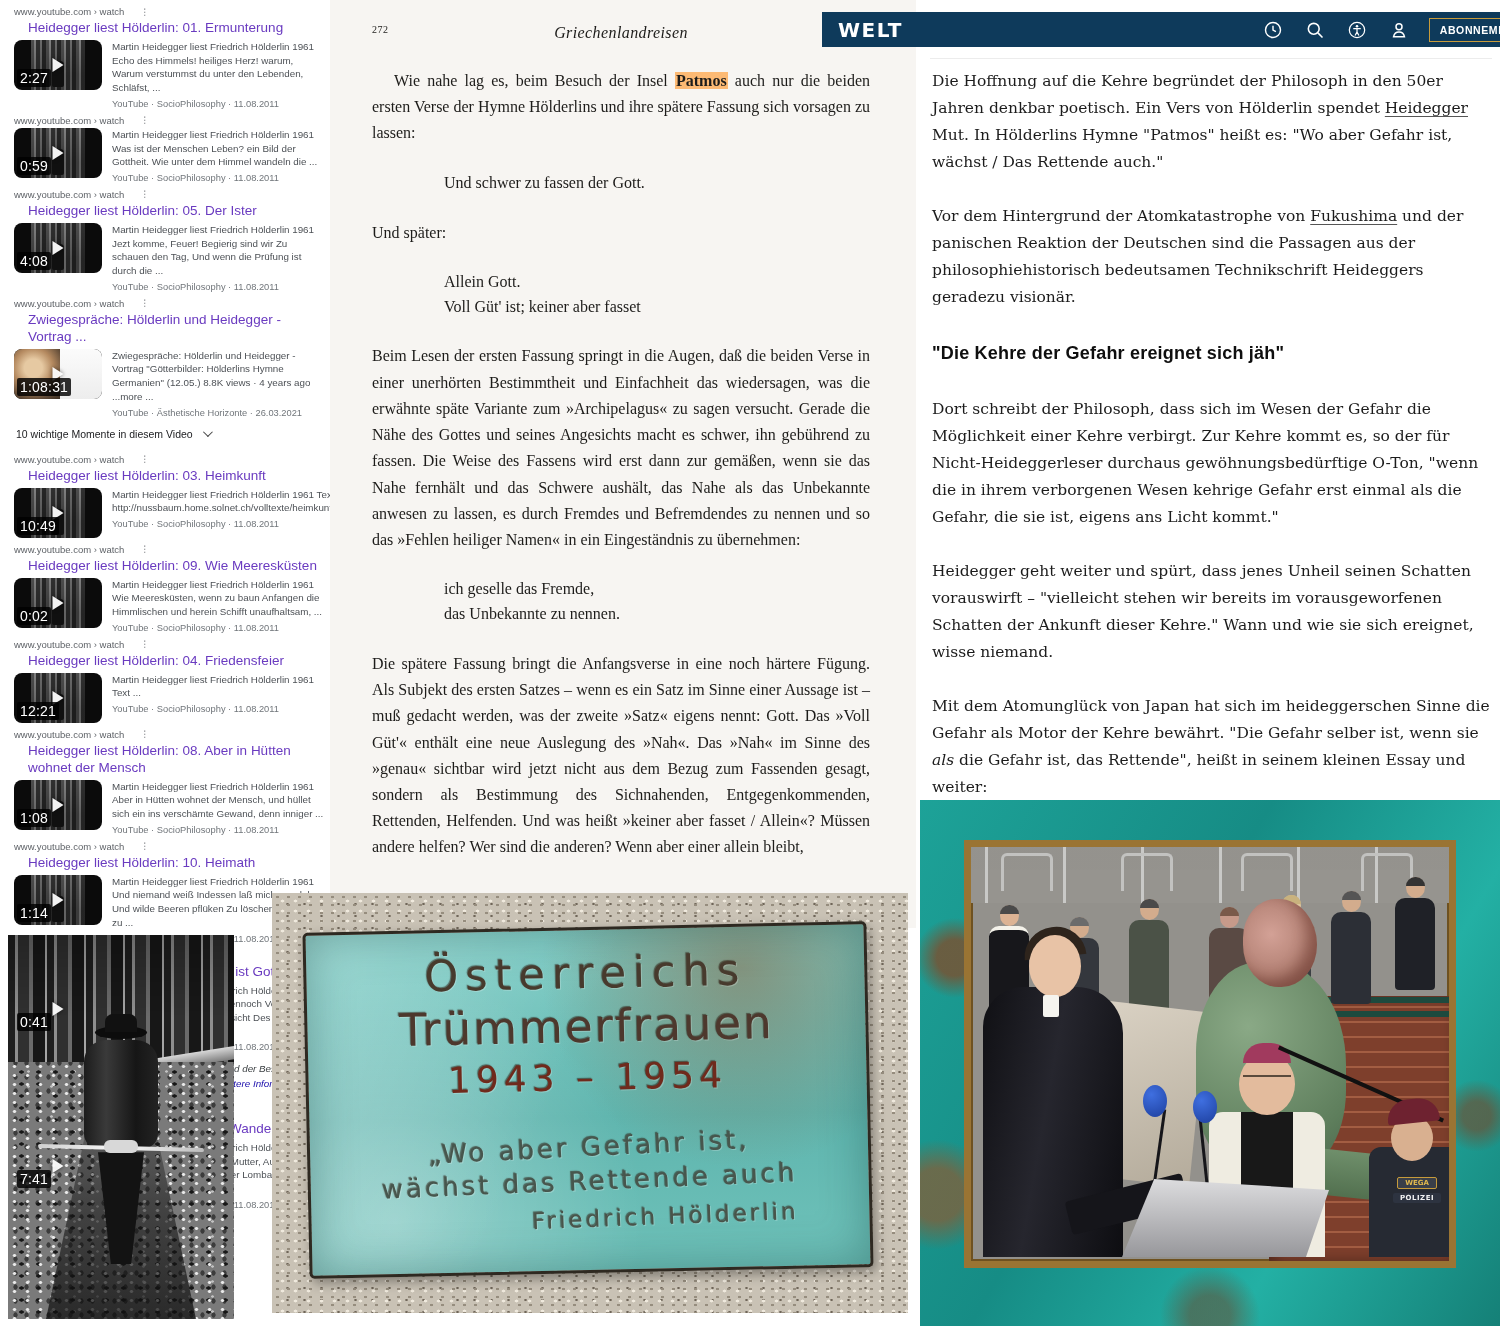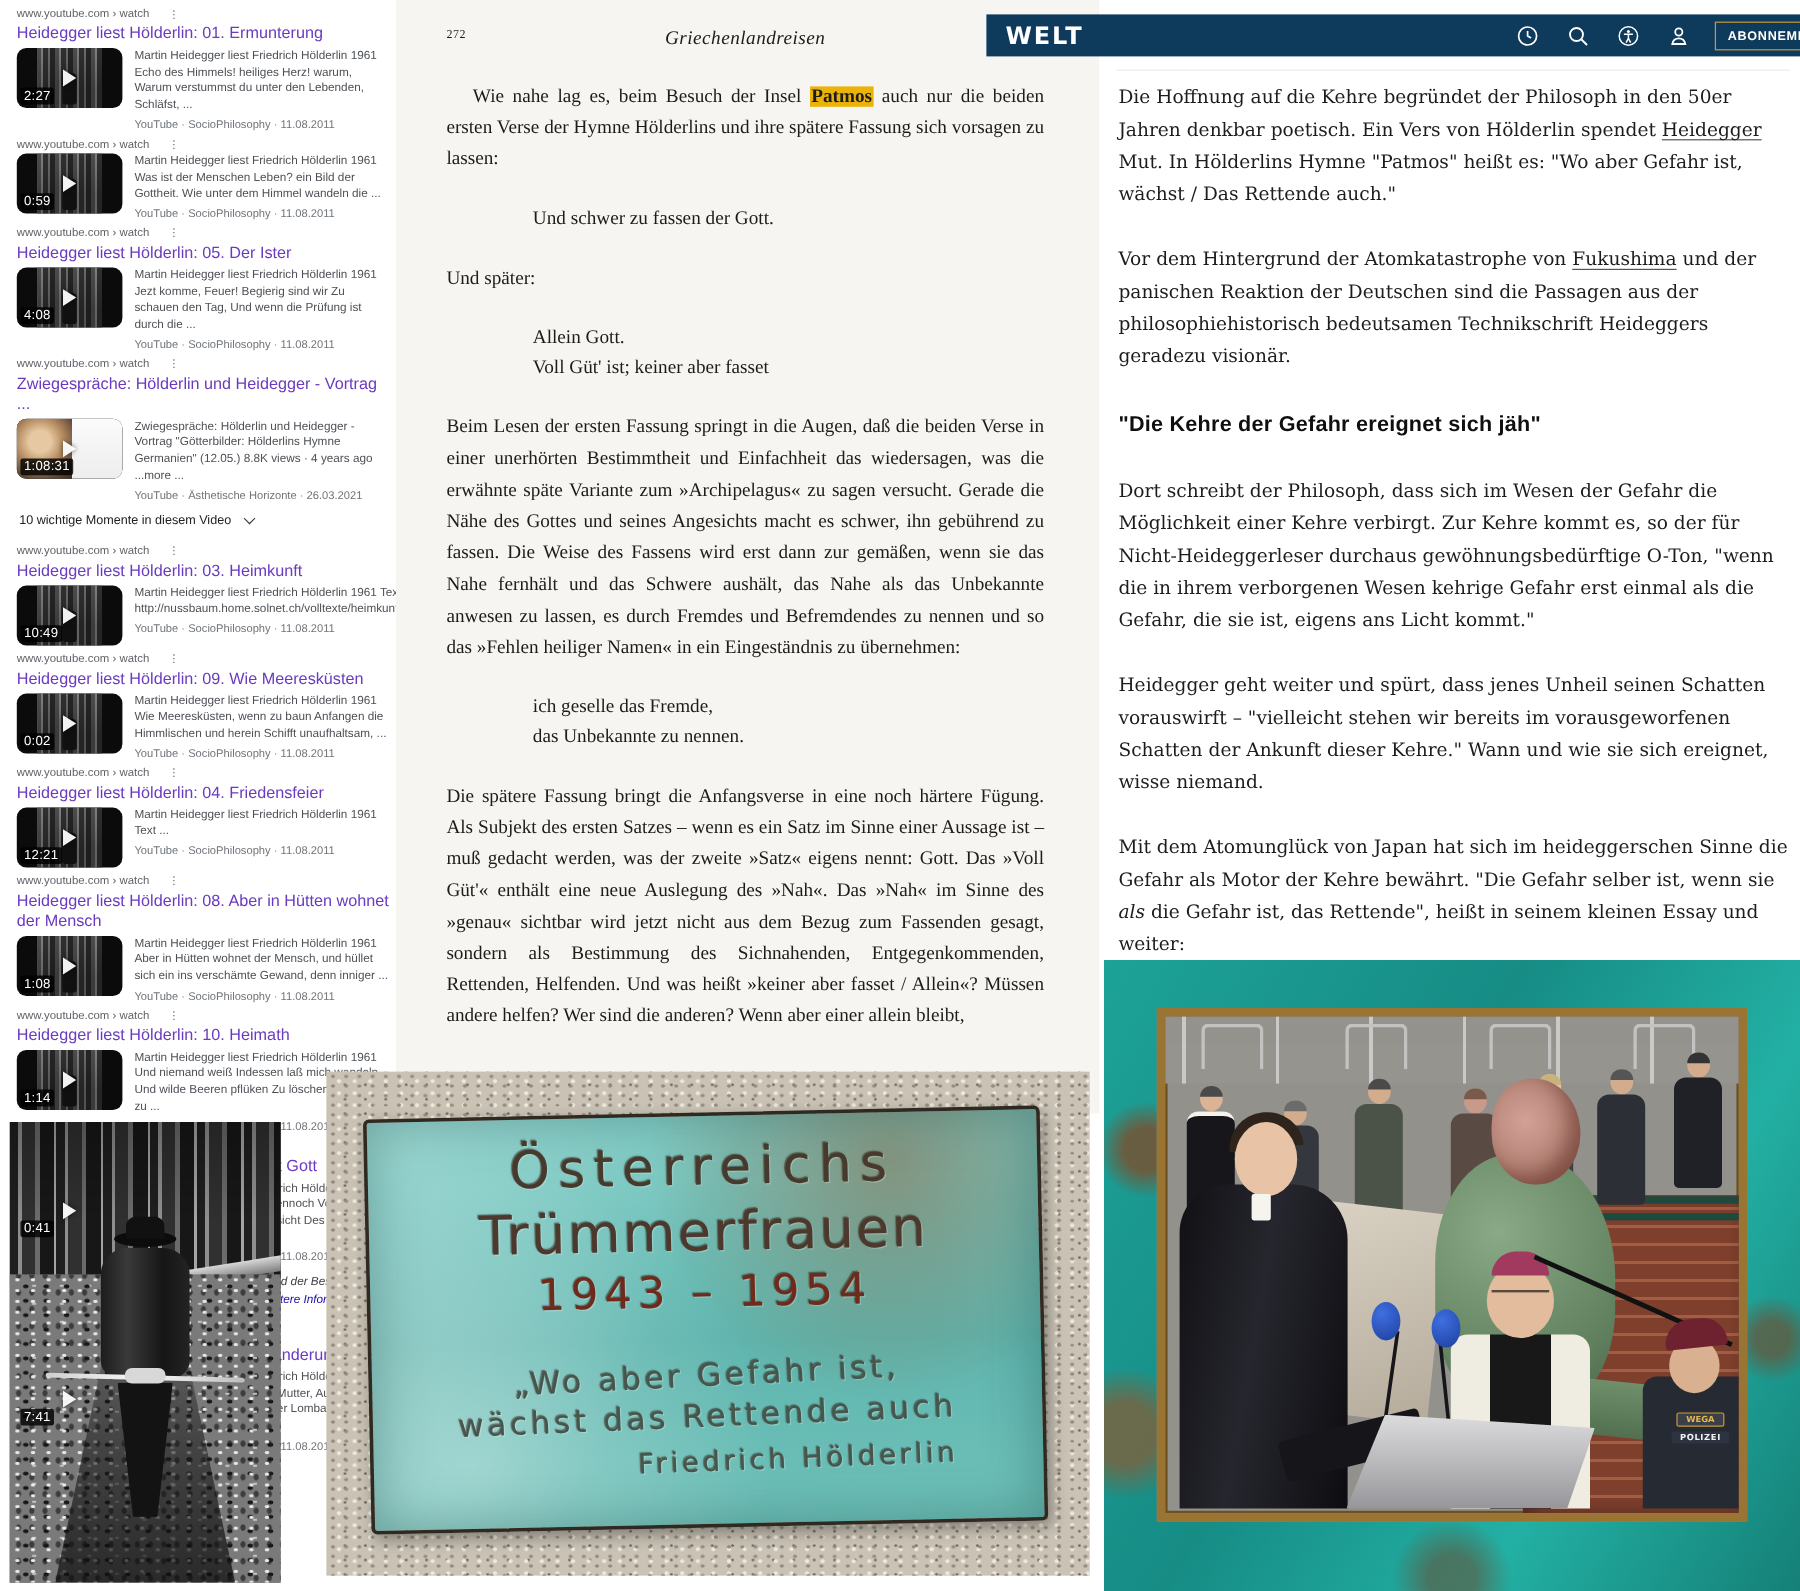--- a/index.html
+++ b/index.html
@@ -4,57 +4,57 @@
 <style>
   * { margin:0; padding:0; box-sizing:border-box; }
   html,body { width:1500px; height:1326px; }
   body { position:relative; background:#fff; overflow:hidden; font-family:"Liberation Sans", sans-serif; }
 
   
   .search-col { position:absolute; left:14px; top:6px; width:312px; }
   .result { margin-bottom:6px; }
   .url-line { font-size:9.5px; color:#5f6368; margin-bottom:2px; display:flex; align-items:center; }
   .url-line .dots { margin-left:16px; font-size:9px; color:#5f6368; cursor:pointer; }
-  .r-title { display:block; font-size:13.5px; line-height:17px; color:#6a3bc0; text-decoration:none; margin-bottom:4px; cursor:pointer; }
+  .r-title { display:block; font-size:13.5px; line-height:17px; color:#6a3bc0; text-decoration:none; margin-bottom:4px; cursor:pointer;margin-left:14px; }
   .r-row { display:flex; gap:10px; }
   .thumb { position:relative; width:88px; height:50px; border-radius:8px; background:#0b0b0b; flex:none; overflow:hidden; cursor:pointer; }
   .thumb[data-variant="bw"]::before { content:""; position:absolute; left:17px; right:17px; top:0; bottom:0;
      background:
        linear-gradient(180deg, rgba(0,0,0,.15), rgba(0,0,0,.35) 70%),
        repeating-linear-gradient(90deg,#5a5a5a 0 3px,#969696 3px 5px,#383838 5px 9px,#7d7d7d 9px 11px,#2c2c2c 11px 15px),
        linear-gradient(180deg,#6a6a6a 0 45%, #8d8d8d 46%, #595959 100%);
      filter:grayscale(1); }
   .thumb[data-variant="bw"]::after { content:""; position:absolute; left:50%; top:42%; width:12px; height:26px; margin-left:-6px;
      background:#101010; border-radius:4px 4px 2px 2px; }
   .thumb[data-variant="lecture"]::before { content:""; position:absolute; left:0; top:0; bottom:0; width:52%;
      background: radial-gradient(circle at 42% 38%, #e6c9a2 0 22%, #b58a60 48%, #5e4936 78%, #3a2e22 100%); }
   .thumb[data-variant="lecture"]::after { content:""; position:absolute; right:0; top:0; bottom:0; width:48%;
      background: linear-gradient(180deg,#fbfbfb,#ededed); box-shadow: inset 0 10px 0 0 rgba(60,60,60,.0); }
   .play { position:absolute; left:50%; top:50%; transform:translate(-50%,-50%); width:0; height:0; z-index:3;
      border-left:11px solid rgba(255,255,255,.95); border-top:7px solid transparent; border-bottom:7px solid transparent;
      filter:drop-shadow(0 0 2px rgba(0,0,0,.6)); }
-  .dur { position:absolute; left:3px; bottom:3px; z-index:3; background:rgba(0,0,0,.82); color:#fff; font-size:11px;
+  .dur { position:absolute; left:3px; bottom:3px; z-index:3; background:rgba(0,0,0,.82); color:#fff; font-size:14px;
      padding:1px 3px; border-radius:2px; letter-spacing:.2px; }
   .r-txt { flex:1; }
   .snippet { font-size:9.8px; line-height:1.4; color:#4d5156; }
   .meta { font-size:9.3px; color:#70757a; margin-top:4px; }
   .moments { display:flex; align-items:center; gap:10px; font-size:10.5px; color:#202124; margin:10px 0 14px 2px; cursor:pointer; }
   .chev { width:7px; height:7px; border-right:1.6px solid #444; border-bottom:1.6px solid #444; transform:rotate(45deg) translateY(-2px); }
   .privacy { font-style:italic; font-size:9.8px; line-height:1.45; color:#3c4043; margin:10px 0 16px 0; }
   .privacy a { color:#1a0dab; text-decoration:none; cursor:pointer; }
 
   
   .book-page { position:absolute; left:330px; top:0; width:586px; height:928px; background:#f7f5f2;
      font-family:"Liberation Serif", serif; color:#1d1c1a; padding:24px 46px 0 42px; }
   .book-head { position:relative; text-align:center; font-size:16px; margin-bottom:26px; }
   .book-head .pageno { position:absolute; left:0; top:0; font-size:10px; letter-spacing:.5px; }
   .book-head .rhead { font-style:italic; letter-spacing:.4px; }
   .book-p { font-size:16px; line-height:1.64; text-align:justify; }
   .book-p.indent { text-indent:22px; }
-  .hl { background:#eab308; font-weight:700; padding:0 1px; }
+  .hl { background:#fdba74; font-weight:700; padding:0 1px; }
   .verse { margin:24px 0 24px 72px; font-size:16px; line-height:1.55; }
   .interlude { margin-bottom:0; }
 
   
   .welt-bar { position:absolute; left:822px; top:12px; width:678px; height:35px; background:#0e3a5b;
      display:flex; align-items:center; padding:0 0 0 16px; overflow:hidden; z-index:20; }
   .welt-logo { color:#fff; font-weight:800; font-size:20px; letter-spacing:1.5px; font-family:"DejaVu Sans", sans-serif; }
   .welt-icons { margin-left:auto; display:flex; align-items:center; gap:22px; }
   .wicon { width:20px; height:20px; display:block; cursor:pointer; }
   .subscribe-btn { flex:none; margin-left:20px; margin-right:-32px; border:1.5px solid #c79b3b; color:#fff;

